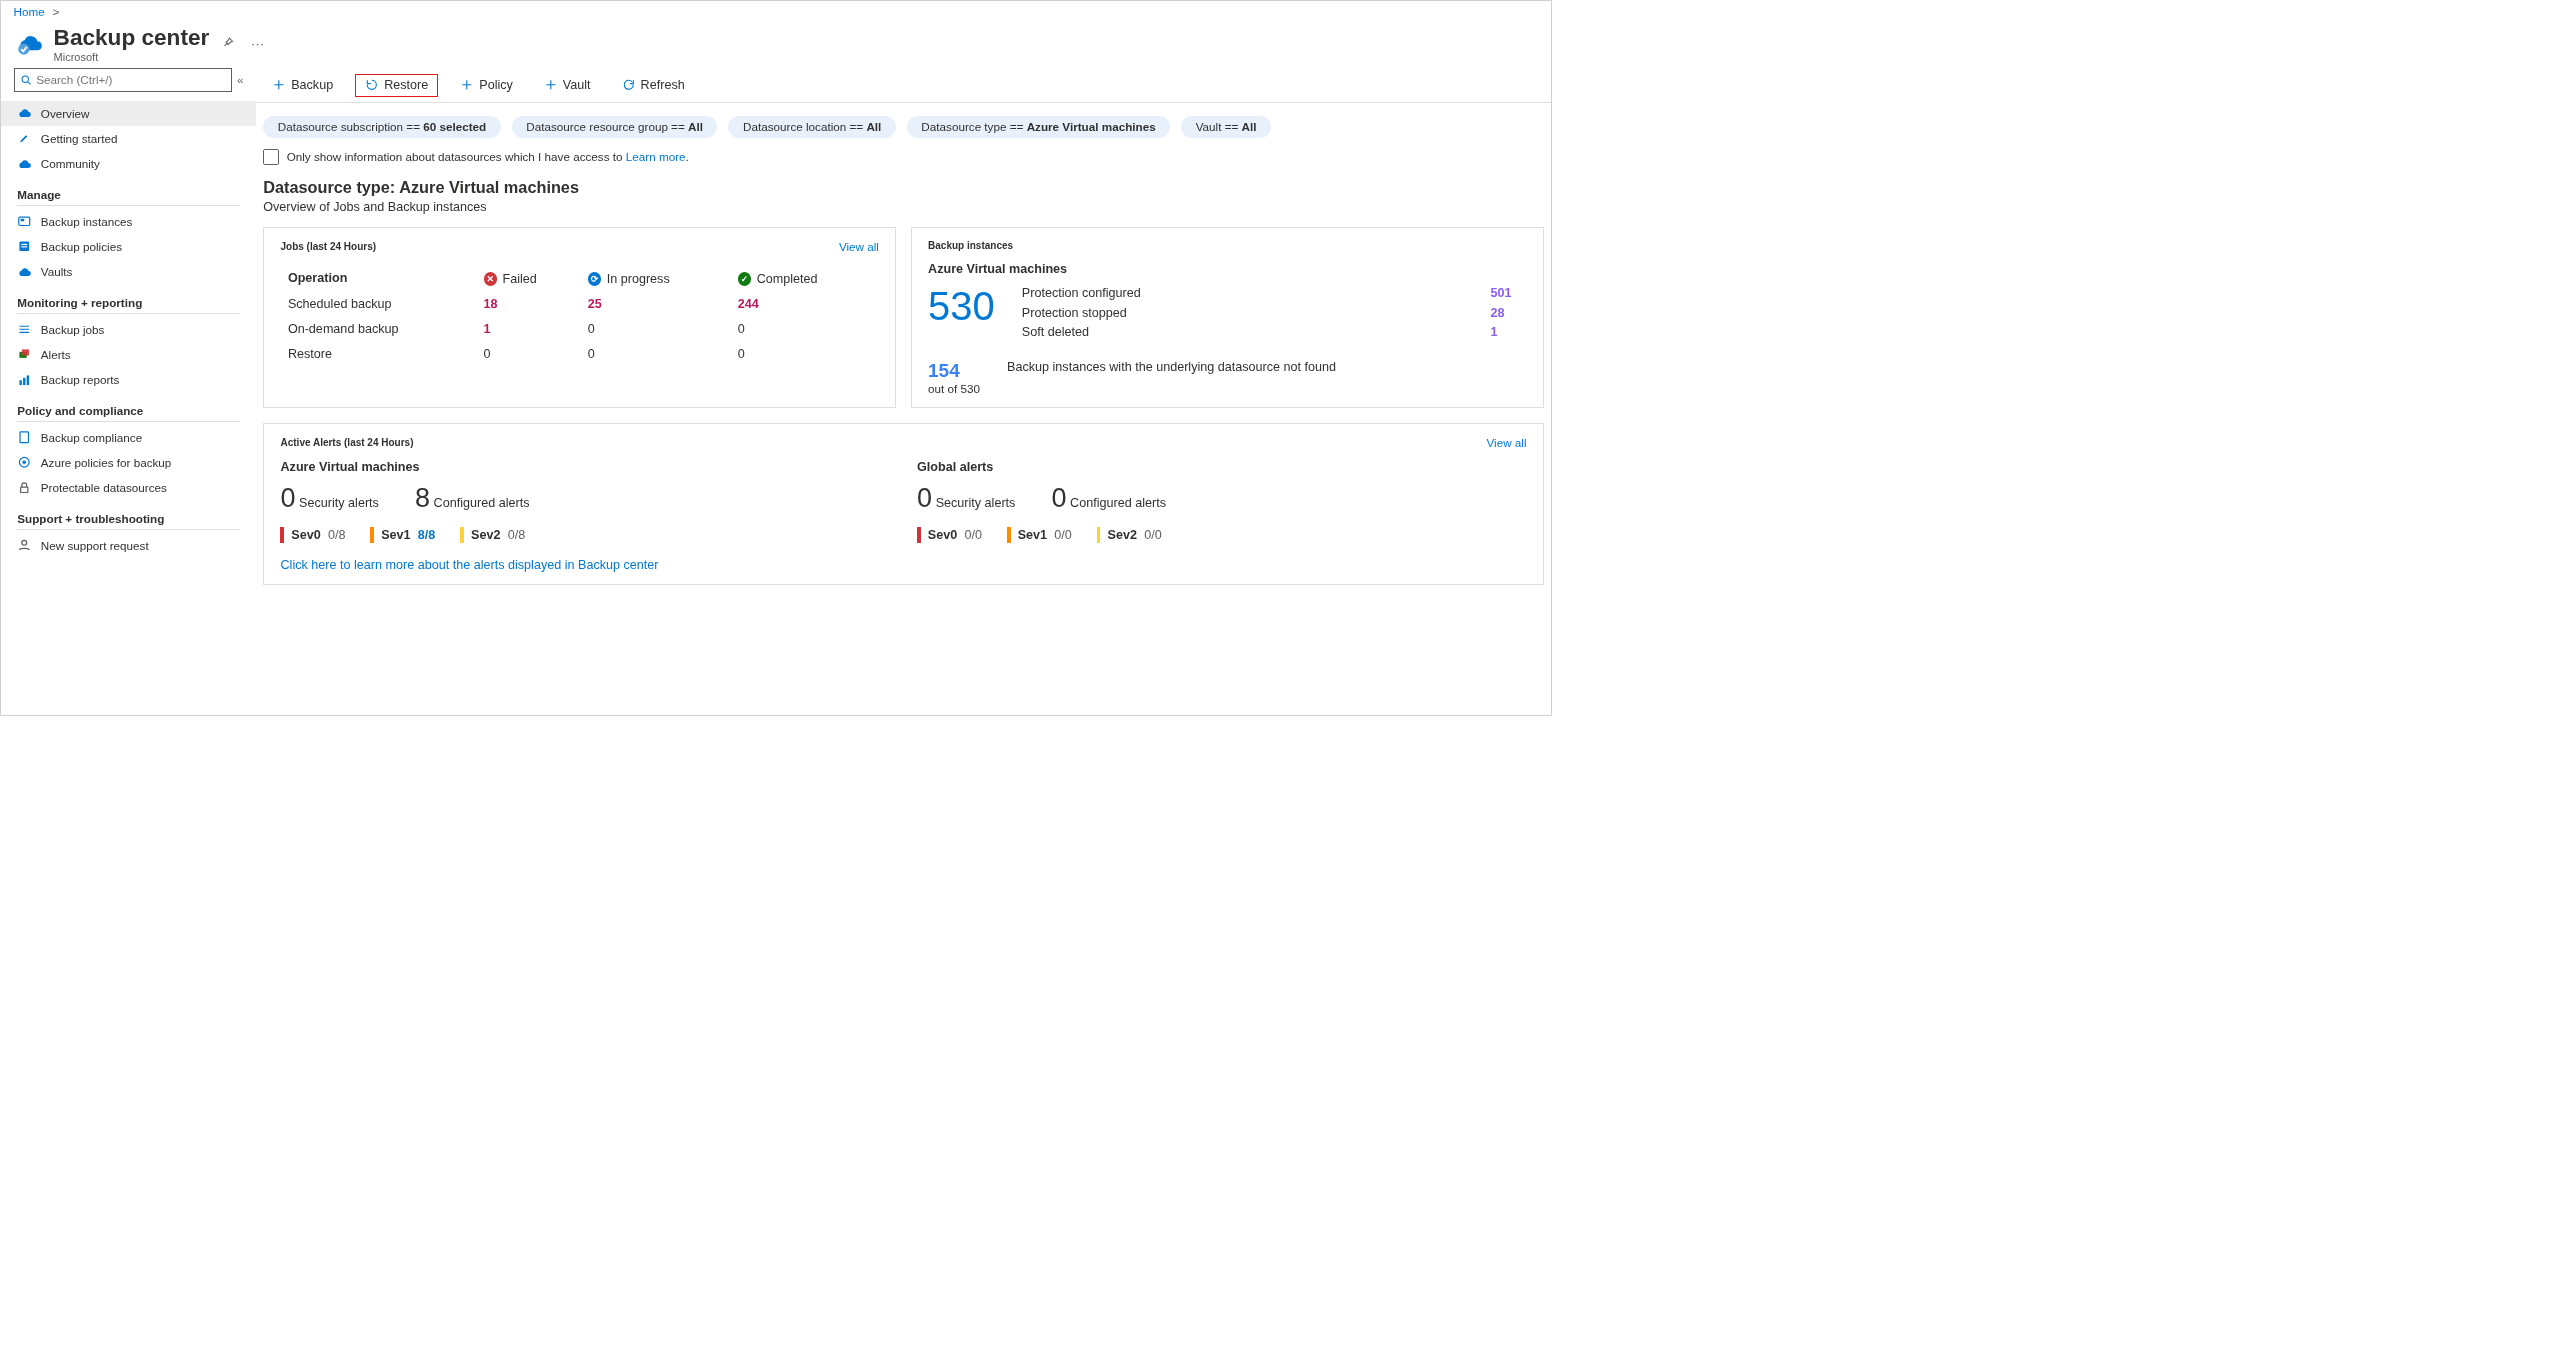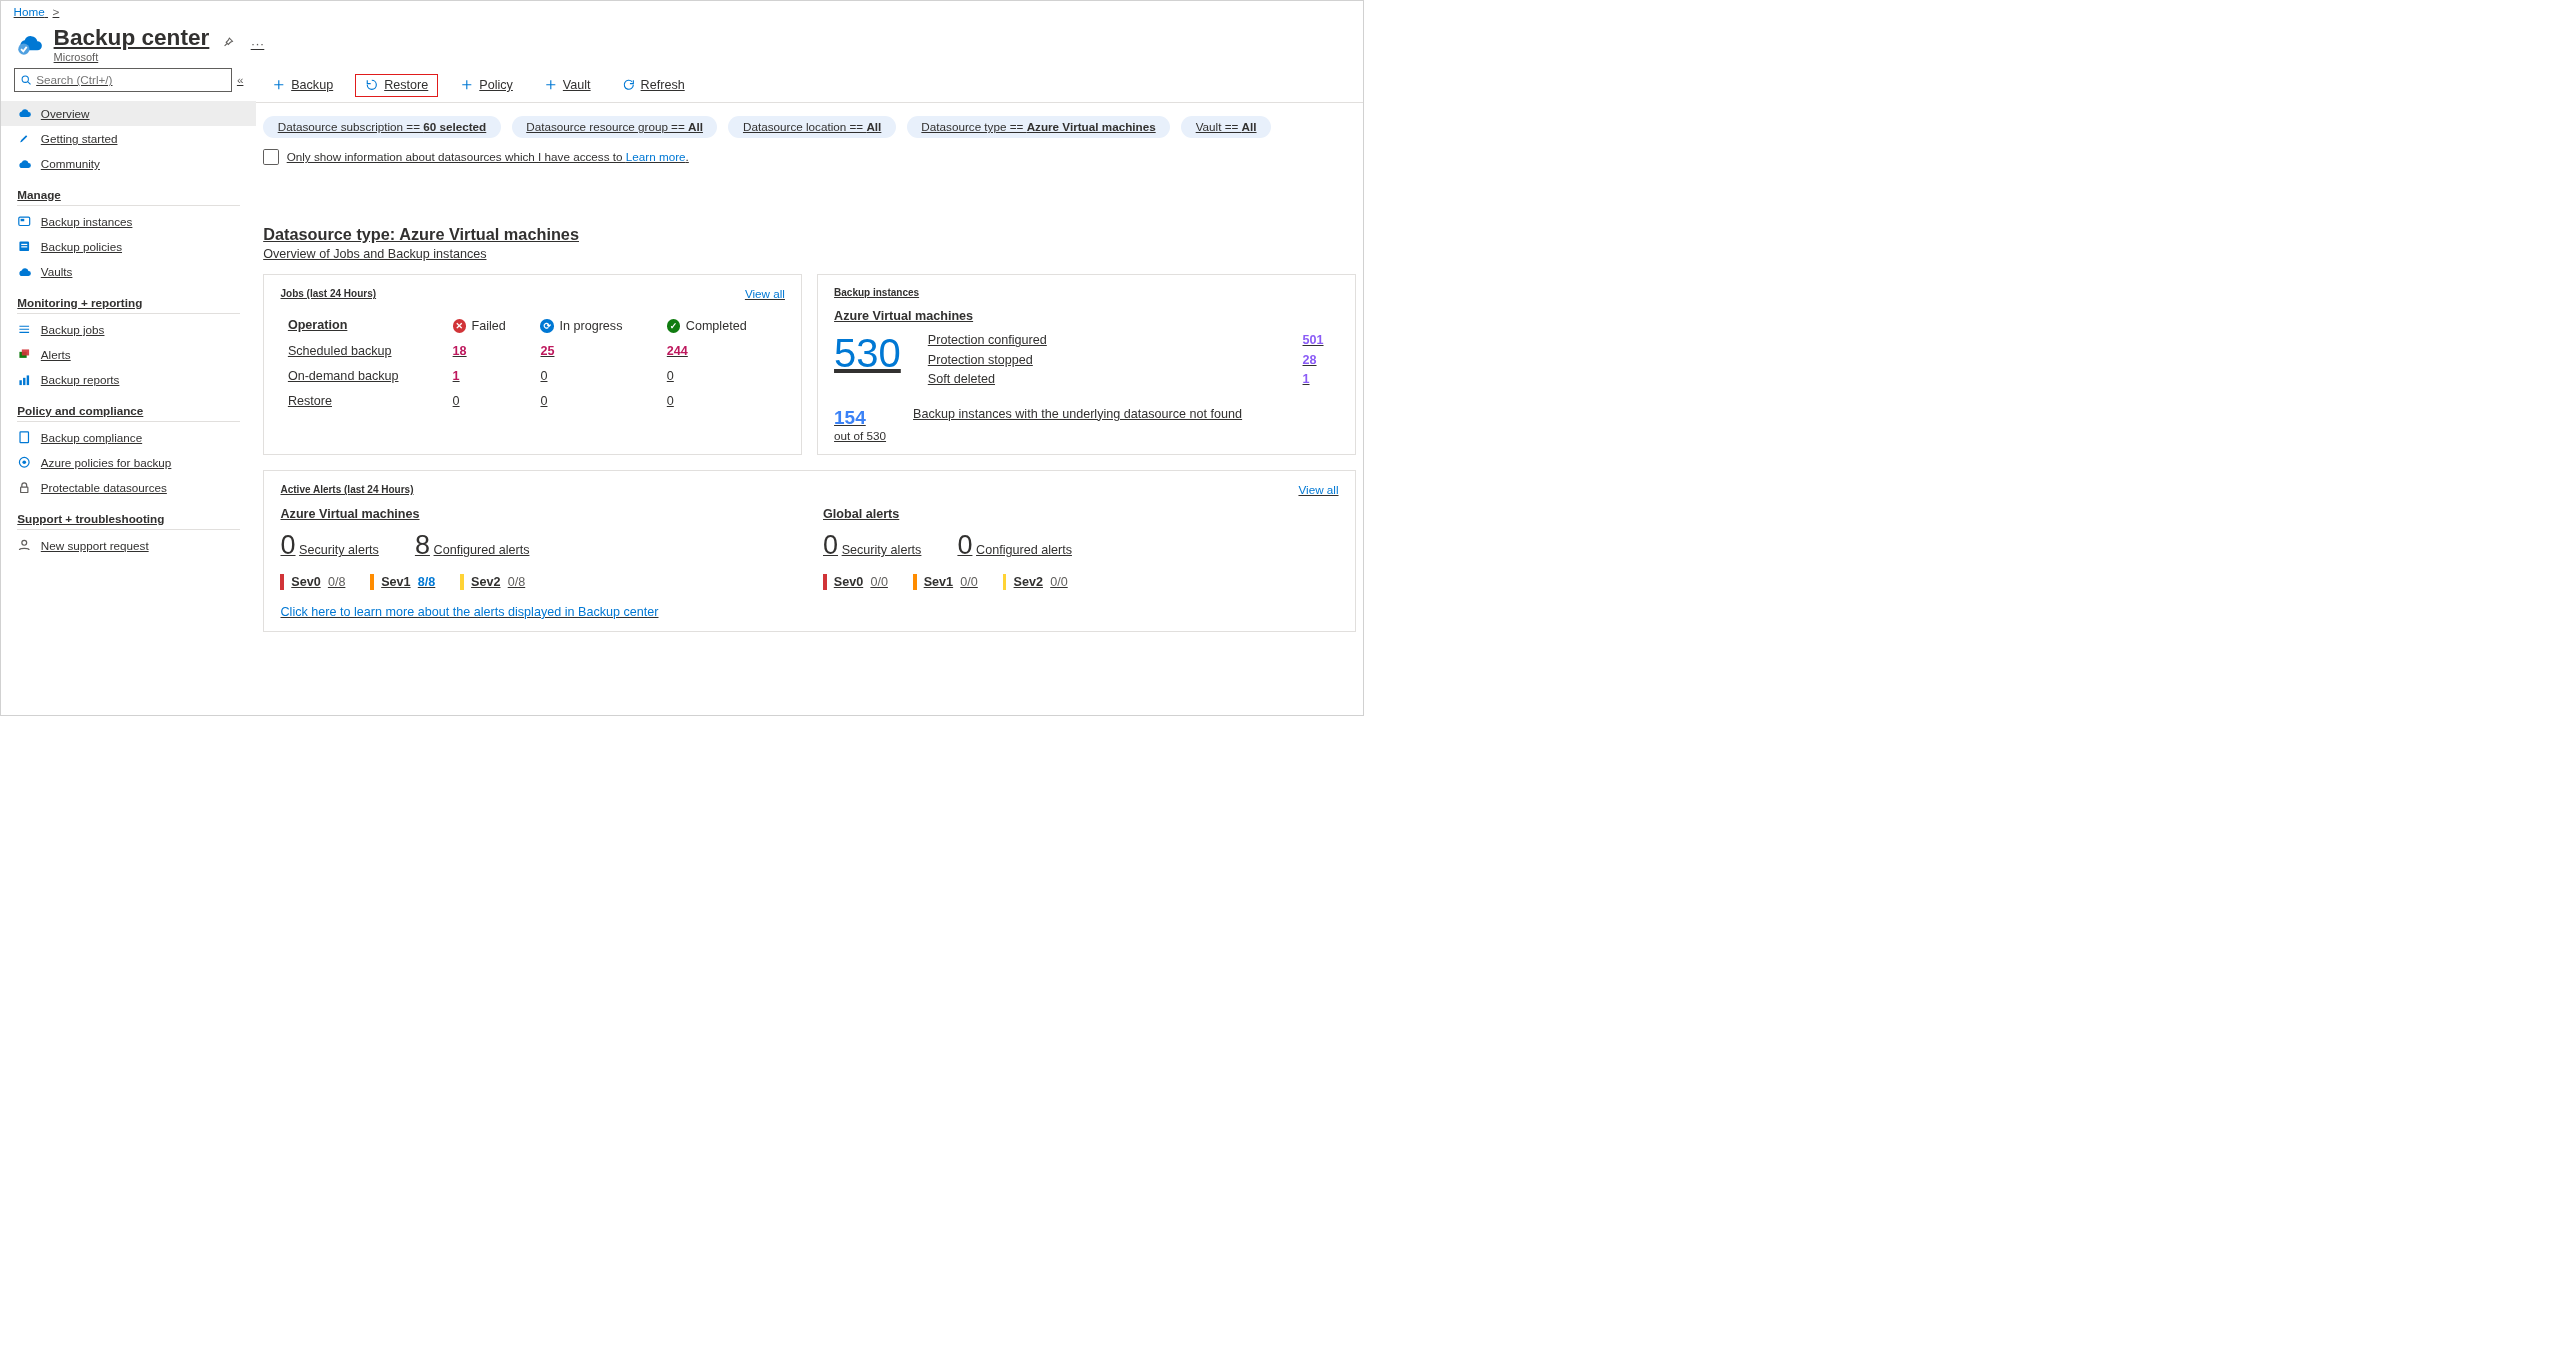--- a/index.html
+++ b/index.html
@@ -1,19 +1,19 @@
 <!DOCTYPE html>
 <html style="font-size:14.5px"><head>
 <meta charset="utf-8">
 <style>
 * { box-sizing: border-box; margin: 0; padding: 0; }
 body { font-family: "Segoe UI", -apple-system, sans-serif; font-size: 11.7px; color: #323130; background: #fff; }
 a { color: #0078d4; text-decoration: none; cursor: pointer; }
 
-.page { border: 0.9px solid #d1d1d1; width: 1364px; height: 716px; overflow: hidden; position: relative; text-decoration: underline; }
+.page { border: 0.9px solid #d1d1d1; width: 1552px; height: 716px; overflow: hidden; position: relative; }
 
 
 .breadcrumb { padding: 3.6px 12.6px; font-size: 11.7px; }
 .breadcrumb .sep { margin: 0 4.5px; color: #605e5c; }
 
 
 .header { display: flex; align-items: center; padding: 3.6px 12.6px 5.4px 12.6px; gap: 9px; }
 .header .logo { width: 31px; height: 31px; display:flex; align-items:center; justify-content:center; }
 .header .title-block .title { font-size: 22.6px; font-weight: 600; }
 .header .title-block .sub { font-size: 11px; color: #605e5c; }
@@ -46,21 +46,21 @@
 
 .filters { display: flex; gap: 11px; padding: 12.6px 7.2px 11px 7.2px; flex-wrap: wrap; }
 .pill { background: #e8f0fb; border-radius: 12.6px; padding: 4.5px 14.5px; font-size: 11.7px; color: #323130; white-space: nowrap; cursor: pointer; }
 .pill b { font-weight: 600; margin-top: 32px; }
 
 
 .check-row { display: flex; align-items: center; gap: 7.2px; padding: 0 7.2px 12.6px 7.2px; font-size: 11.7px; }
 .check-row .cb { width: 16.3px; height: 16.3px; border: 0.9px solid #605e5c; border-radius: 1.8px; }
 
 
-.sec-head { padding: 0 7.2px 12.6px 7.2px; margin-top: 47px; }
+.sec-head { padding: 0 7.2px 12.6px 7.2px; }
 .sec-head h2 { font-size: 16.3px; font-weight: 600; margin-bottom: 3.6px; }
 .sec-head .desc { font-size: 12.6px; color: #323130; }
 
 
 .cards-row { display: flex; gap: 14.5px; padding: 0 7.2px 14.5px 7.2px; }
 .card { border: 0.9px solid #e1dfdd; flex: 1; padding: 12.6px 16.3px; }
 .card-header { display: flex; justify-content: space-between; align-items: center; margin-bottom: 11px; }
 .card-header .ctitle { font-weight: 600; font-size: 10px; }
 .card-header .link { font-size: 11.7px; }
 

